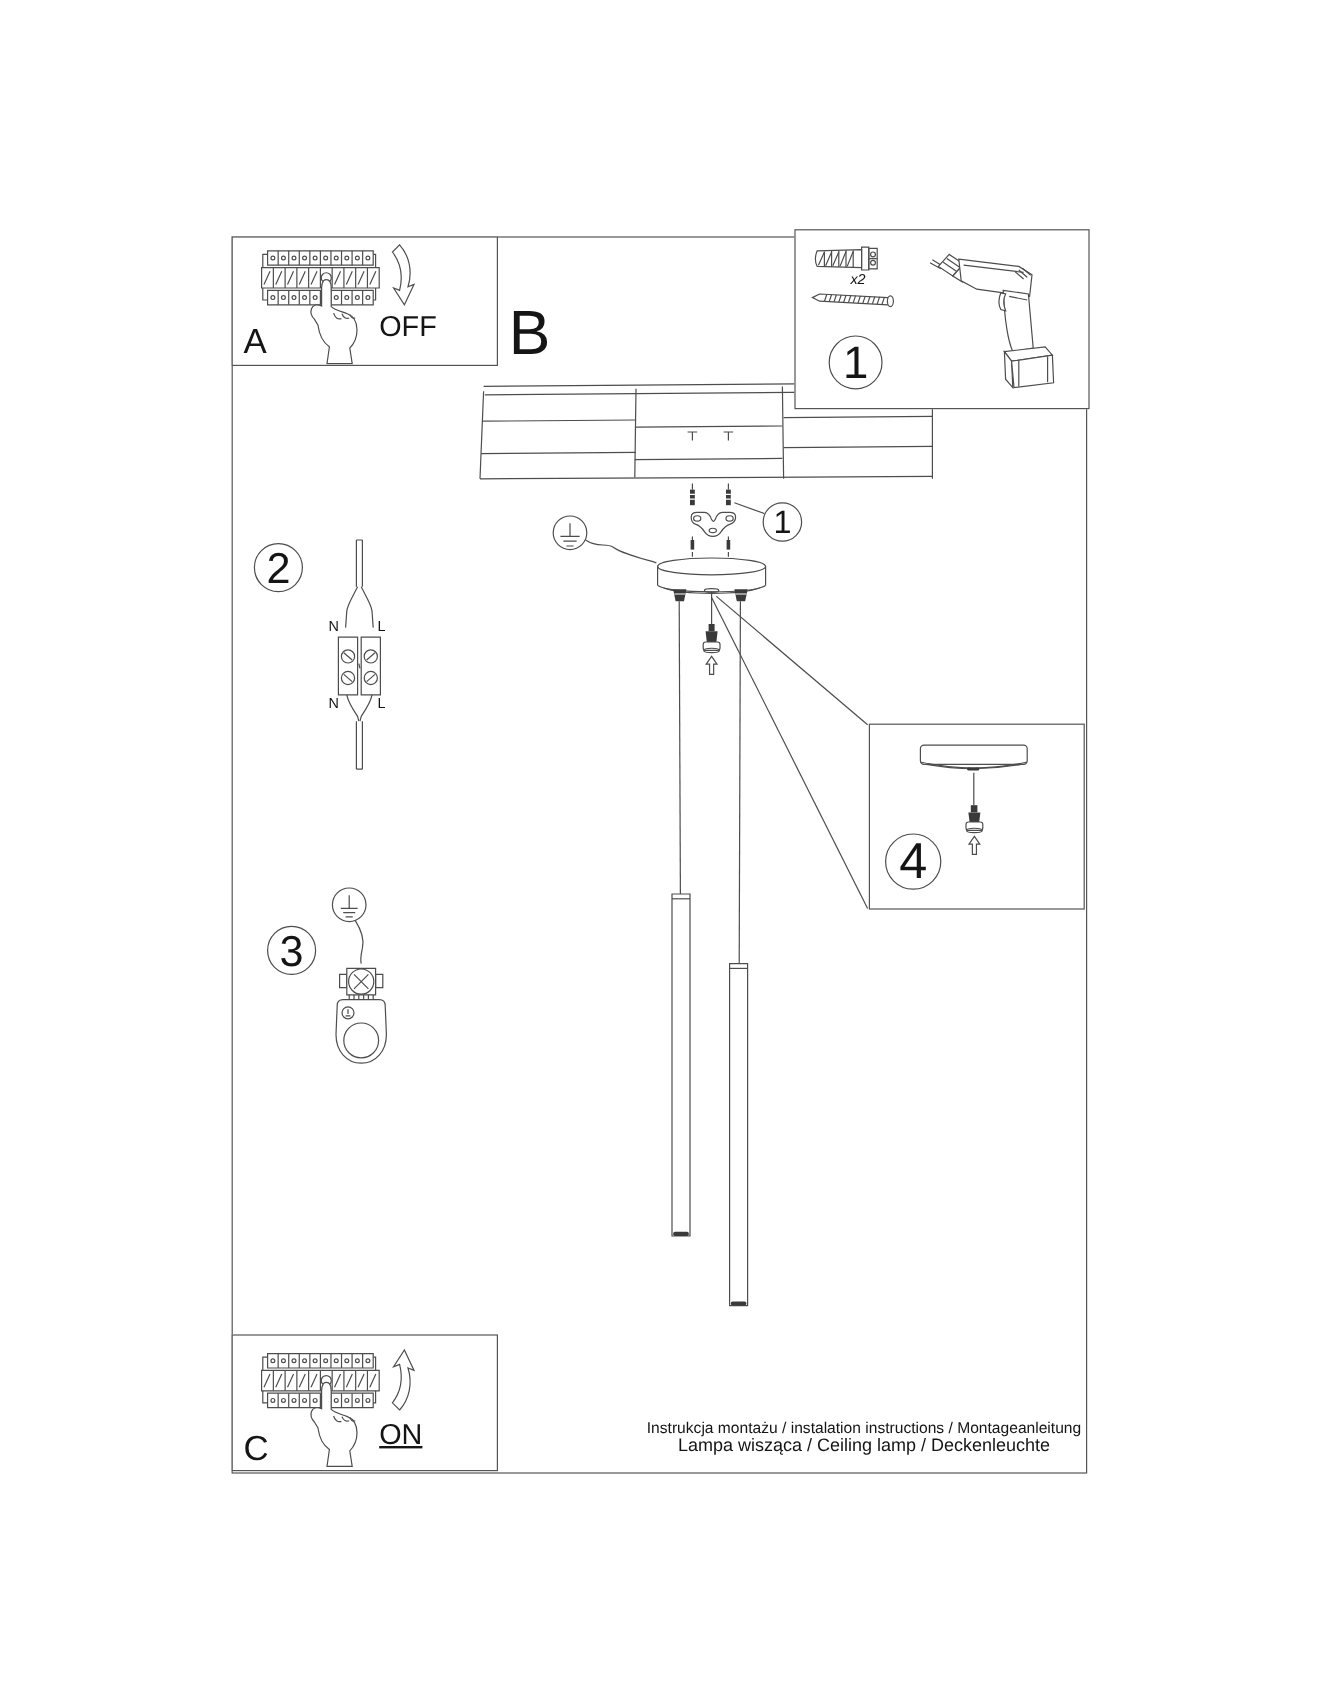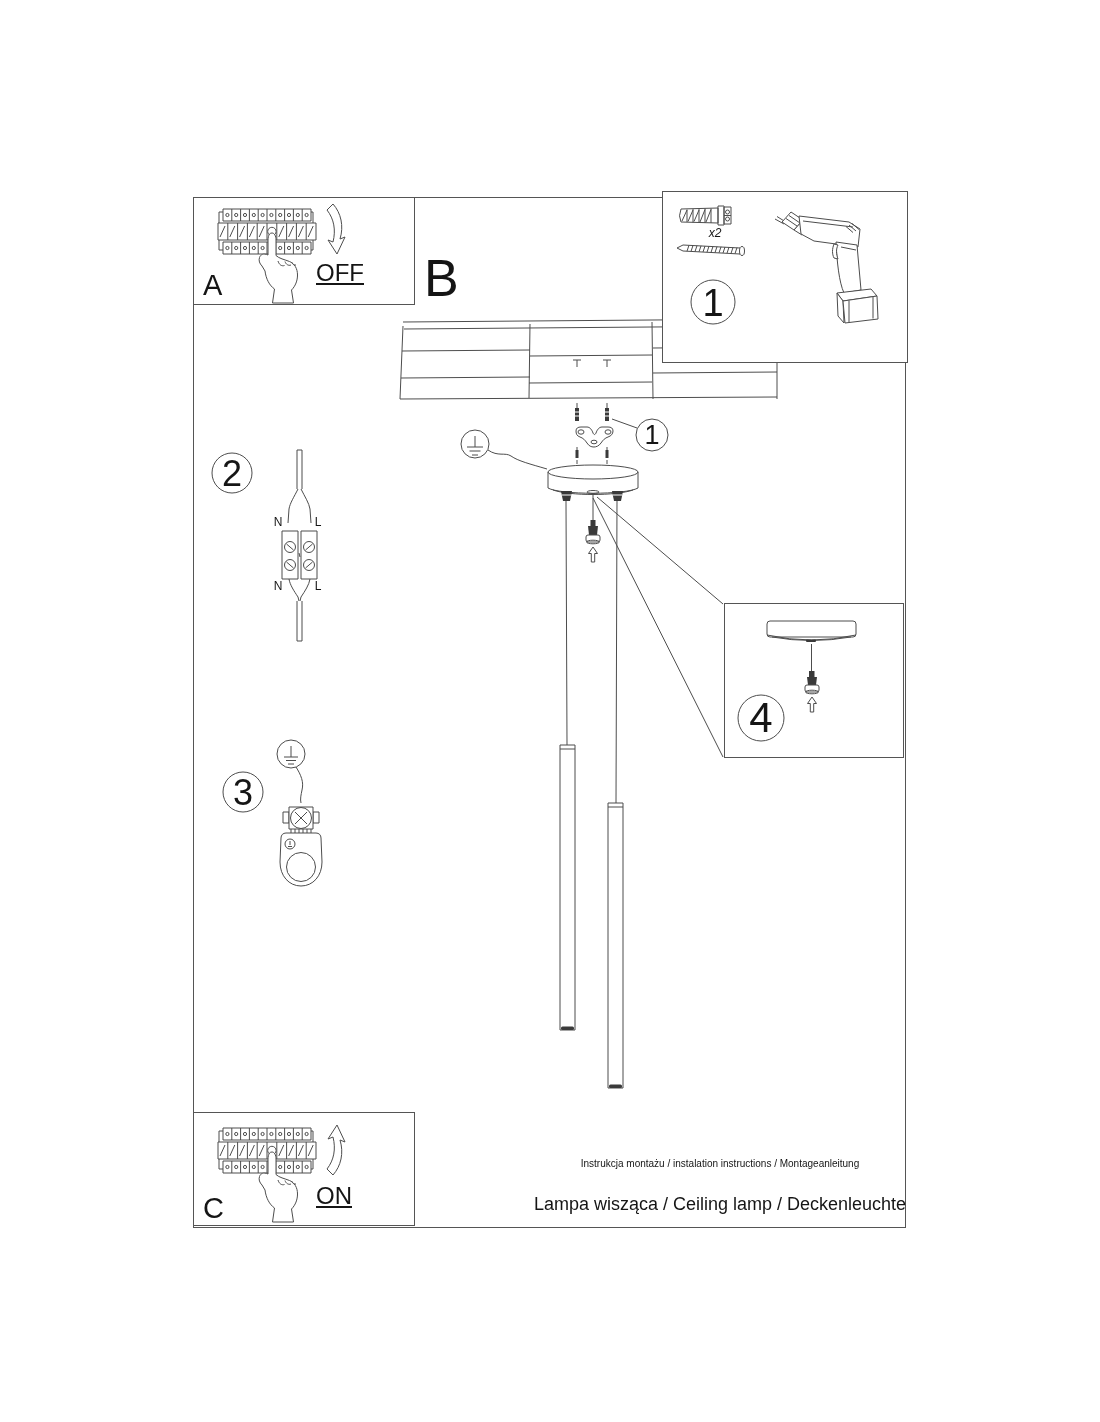--- a/index.html
+++ b/index.html
@@ -184,27 +184,27 @@
             <circle cx="86.2" cy="50" r="1.6"></circle>
             <circle cx="95" cy="50" r="1.6"></circle>
             <circle cx="103.8" cy="50" r="1.6"></circle>
             <circle cx="112.6" cy="50" r="1.6"></circle>
         </g>
       </g>
       <path fill="#fff" d="M75.5,36 C74.5,37.5 74,39.5 74,42 L74,57 C69.5,55 66.5,56.5 65.5,59.5 C64.5,62.5 65.5,65.5 68,68 L71,73 C72,81 75.5,87.5 80.5,91 L78.5,105 L99.5,105 L97.5,92 C101.5,88 103.5,82.5 103.5,77 C103.5,70.5 100.5,65.5 95.5,63.5 C90.5,61.5 85,60.5 82,57.5 L82,42 C82,38 80.5,35 78,35 C77,35 76.2,35.3 75.5,36 Z"></path>
       <path d="M84,63 C85,66.5 87.5,68.5 90.5,67.5 M91,63.5 C92,66.5 94.5,68 97,67 M97.5,64 C98.5,66.5 100.5,67.5 102,67"></path>
       <path fill="#fff" d="M139,6 C147,15 150,28 146,41 L151,39 L143,56 L134,42 L139,44 C142,32 140,21 133,12 Z"></path>
     </svg>
-    <div class="lbl" style="left:122px;top:63px;font-size:24px;text-decoration:underline;">OFF</div>
+    <div class="lbl" style="left:122px;top:63px;font-size:24px;">OFF</div>
     <div class="lbl" style="left:9px;top:73px;font-size:29px;">A</div>
   </div>
 
   <div class="lbl" style="left:424px;top:252px;font-size:52px;">B</div>
 
-  <div class="box" style="left:662px;top:191px;width:246px;height:172px;">
+  <div class="box" style="left:662px;top:191px;width:246px;height:150px;">
     <svg width="244" height="148" viewBox="0 0 244 148" fill="none" stroke="#4d4d4d" stroke-width="1">
       <g>
         <path d="M18,17 Q15,24 18,30 L55,31 L55,16 Z" fill="#fff"></path>
         <path d="M24,17.5 V30 M30,17 V30.5 M36,17 V30.5 M42,16.5 V31 M48,16.5 V31"></path>
         <path d="M19,29 L24,18 M25,29.5 L30,18 M31,29.5 L36,18 M37,30 L42,17.5 M43,30 L48,17.5"></path>
         <rect x="55" y="14" width="6" height="19"></rect>
         <rect x="61" y="15" width="7" height="17"></rect>
         <circle cx="64.5" cy="20" r="2"></circle>
           <circle cx="64.5" cy="27" r="2"></circle>
         <path d="M61,23.5 L68,23.5"></path>
@@ -306,16 +306,16 @@
 
   <div class="lbl ctr" style="left:637px;top:422px;width:30px;font-size:27px;">1</div>
   <div class="lbl ctr" style="left:212px;top:456px;width:40px;font-size:36px;">2</div>
   <div class="lbl ctr" style="left:223px;top:775px;width:40px;font-size:36px;">3</div>
 
   <div class="lbl ctr" style="left:271px;top:516px;width:14px;font-size:12px;">N</div>
   <div class="lbl ctr" style="left:311px;top:516px;width:14px;font-size:12px;">L</div>
   <div class="lbl ctr" style="left:271px;top:580px;width:14px;font-size:12px;">N</div>
   <div class="lbl ctr" style="left:311px;top:580px;width:14px;font-size:12px;">L</div>
 
-  <div class="lbl ctr" style="left:480px;top:1156px;width:480px;font-size:10px;line-height:15px;">Instrukcja montażu / instalation instructions / Montageanleitung</div>
-  <div class="lbl ctr" style="left:480px;top:1197px;width:480px;font-size:18px;line-height:15px;">Lampa wisząca / Ceiling lamp / Deckenleuchte</div>
+  <div class="lbl ctr" style="left:480px;top:1182px;width:480px;font-size:13px;line-height:15px;">Instrukcja montażu / instalation instructions / Montageanleitung</div>
+  <div class="lbl ctr" style="left:480px;top:1197px;width:480px;font-size:15px;line-height:15px;">Lampa wisząca / Ceiling lamp / Deckenleuchte</div>
 
 </div>
 
 </body></html>

